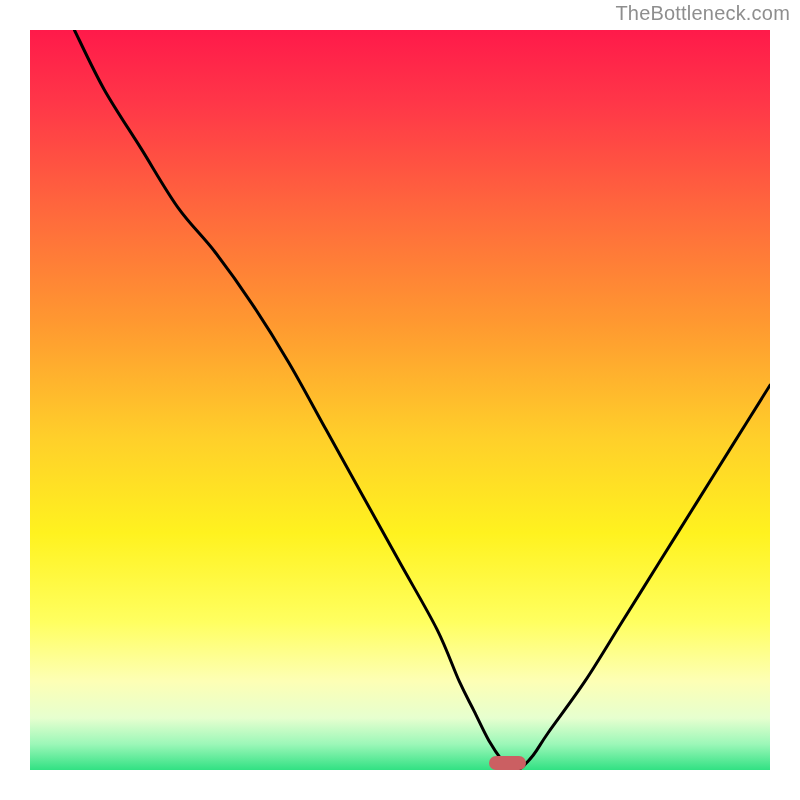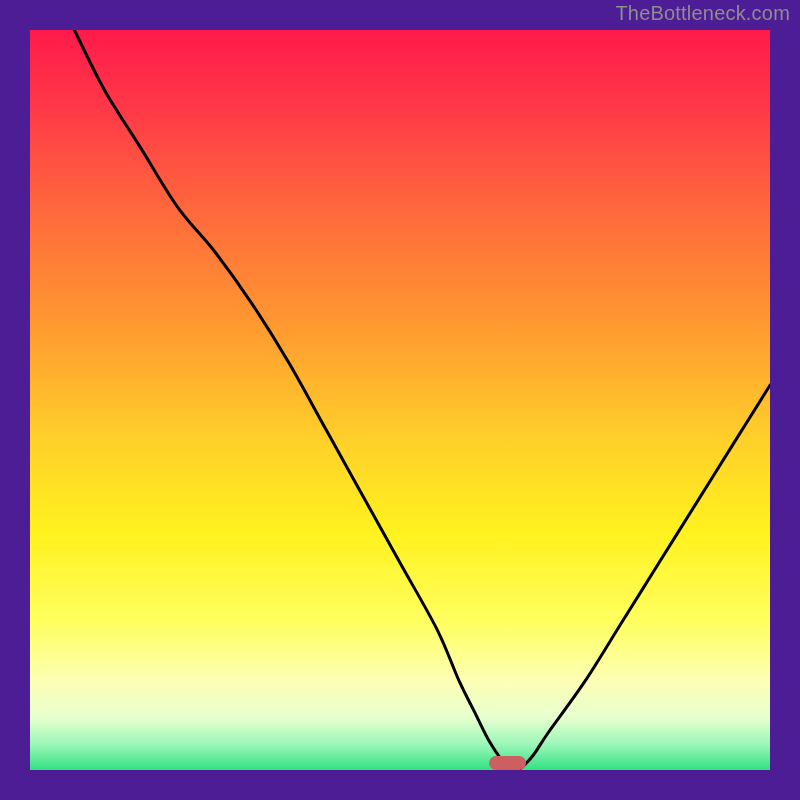--- a/index.html
+++ b/index.html
@@ -8,21 +8,21 @@
     width: 800px;
     height: 800px;
     background: #000;
     font-family: Arial, Helvetica, sans-serif;
     overflow: hidden;
   }
   .frame {
     position: relative;
     width: 800px;
     height: 800px;
-    background: #4c1d95;
+    background: #ffffff;
   }
   .watermark {
     position: absolute;
     top: 2px;
     right: 10px;
     color: #8e8e8e;
     font-size: 20px;
     font-weight: 500;
     letter-spacing: 0.2px;
     z-index: 20;

